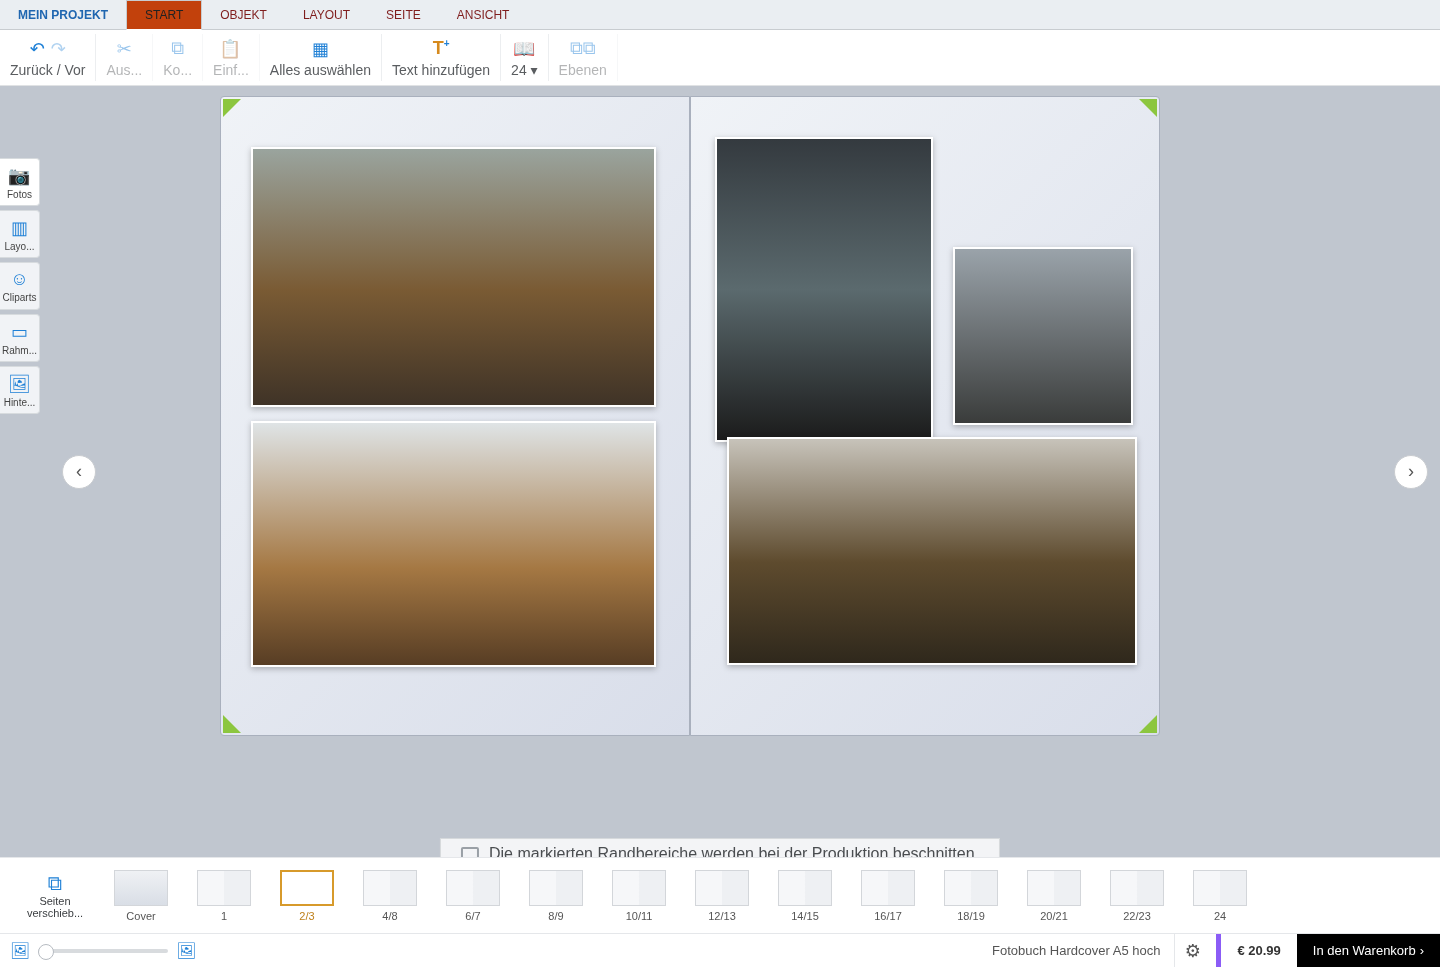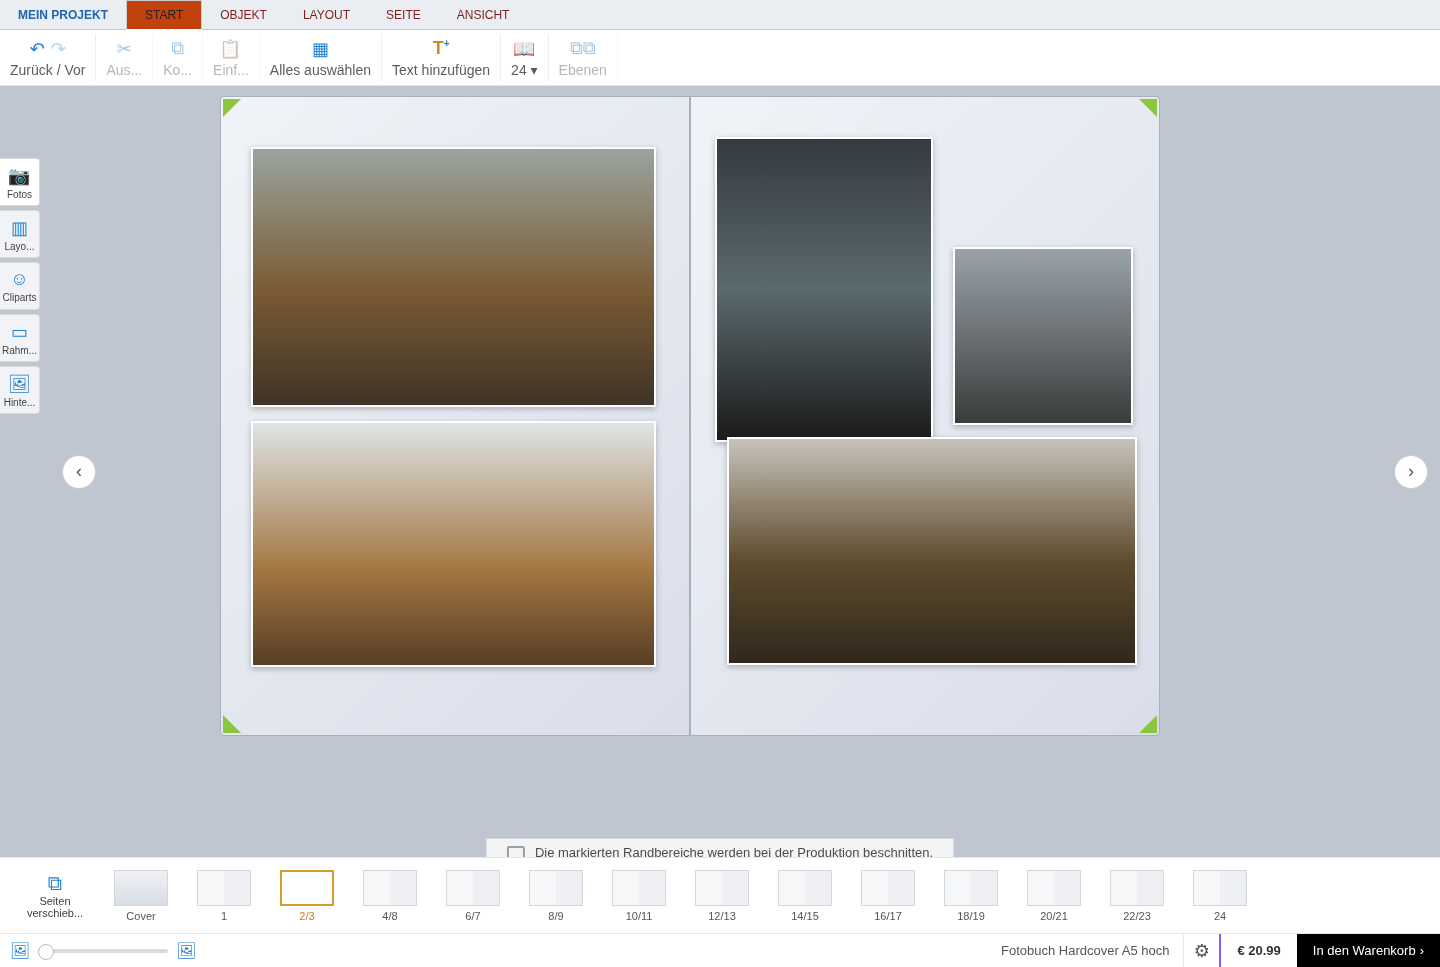--- a/index.html
+++ b/index.html
@@ -43,21 +43,21 @@
 .photo.c { left: 24px; top: 40px; width: 218px; height: 305px; background: linear-gradient(180deg,#343a3f,#5b6a6e 50%,#1b1b1b); }
 .photo.d { left: 262px; top: 150px; width: 180px; height: 178px; background: linear-gradient(180deg,#9aa3aa,#3a3c3b); }
 .photo.e { left: 36px; top: 340px; width: 410px; height: 228px; background: linear-gradient(180deg,#c7c3ba,#5e4b2e 55%,#2f281c); }
 .corner { position: absolute; width: 0; height: 0; }
 .corner.tl { top: 2px; left: 2px; border-top: 18px solid #8cc63f; border-right: 18px solid transparent; }
 .corner.tr { top: 2px; right: 2px; border-top: 18px solid #8cc63f; border-left: 18px solid transparent; }
 .corner.bl { bottom: 2px; left: 2px; border-bottom: 18px solid #8cc63f; border-right: 18px solid transparent; }
 .corner.br { bottom: 2px; right: 2px; border-bottom: 18px solid #8cc63f; border-left: 18px solid transparent; }
 
 
-.crop-msg { position: absolute; left: 50%; transform: translateX(-50%); top: 752px; background: #f3f4f6; border: 1px solid #d6d9dc; padding: 6px 20px; font-size: 13px; color: #4a4d50; display: flex; align-items: center; gap: 10px; }
+.crop-msg { position: absolute; left: 50%; transform: translateX(-50%); top: 752px; background: #f3f4f6; border: 1px solid #d6d9dc; padding: 6px 20px; font-size: 16px; color: #4a4d50; display: flex; align-items: center; gap: 10px; }
 .crop-msg .box-ico { width: 18px; height: 14px; border: 2px solid #9aa0a6; display: inline-block; border-radius: 2px; }
 .crop-msg .txt { text-decoration: underline; }
 
 
 .thumb-bar { height: 76px; background: #fff; border-top: 1px solid #e5e7ea; display: flex; align-items: center; padding: 0 14px; gap: 10px; }
 .move-pages { width: 82px; display: flex; flex-direction: column; align-items: center; font-size: 11px; color: #3a3d40; text-align: center; }
 .move-pages .ico { color: #1f80d6; font-size: 20px; }
 .thumb { width: 70px; display: flex; flex-direction: column; align-items: center; font-size: 11px; color: #555; cursor: pointer; }
 .thumb .pv { width: 54px; height: 36px; background: linear-gradient(90deg,#f6f7f9 49%,#eef0f3 51%); border: 1px solid #d3d6da; margin-bottom: 4px; }
 .thumb.cover .pv { width: 54px; background: linear-gradient(180deg,#eff1f4,#d9dee6); }
@@ -67,21 +67,21 @@
 
 
 .status-bar { height: 34px; border-top: 1px solid #e5e7ea; display: flex; align-items: center; font-size: 13px; color: #333; }
 .zoom-area { display: flex; align-items: center; padding: 0 10px; gap: 8px; }
 .zoom-area .zico { color: #1f80d6; font-size: 16px; }
 .zoom-track { width: 130px; height: 4px; background: #d8dbde; border-radius: 2px; position: relative; }
 .zoom-track::after { content: ""; position: absolute; left: 0; top: -5px; width: 14px; height: 14px; background: #fff; border: 1px solid #b7bcc2; border-radius: 50%; }
 .status-bar .spacer { flex: 1; }
 .prod-name { padding: 0 14px; color: #555; }
 .gear-btn { width: 36px; display: flex; align-items: center; justify-content: center; color: #555; font-size: 18px; border-left: 1px solid #e5e7ea; height: 100%; cursor: pointer; }
-.price-box { padding: 0 16px; font-weight: 600; border-left: 2px solid #8b5cf6; height: 100%; display: flex; align-items: center; }
+.price-box { padding: 0 16px; font-weight: 600; border-left: 5px solid #8b5cf6; height: 100%; display: flex; align-items: center; margin-left: 6px; }
 .cart-btn { background: #000; color: #fff; height: 100%; padding: 0 16px; display: flex; align-items: center; gap: 4px; cursor: pointer; font-size: 13px; }
 </style>
 </head>
 <body>
 
 <div class="menu-tabs">
   <div class="menu-tab mine">MEIN PROJEKT</div>
   <div class="menu-tab active">START</div>
   <div class="menu-tab">OBJEKT</div>
   <div class="menu-tab">LAYOUT</div>

